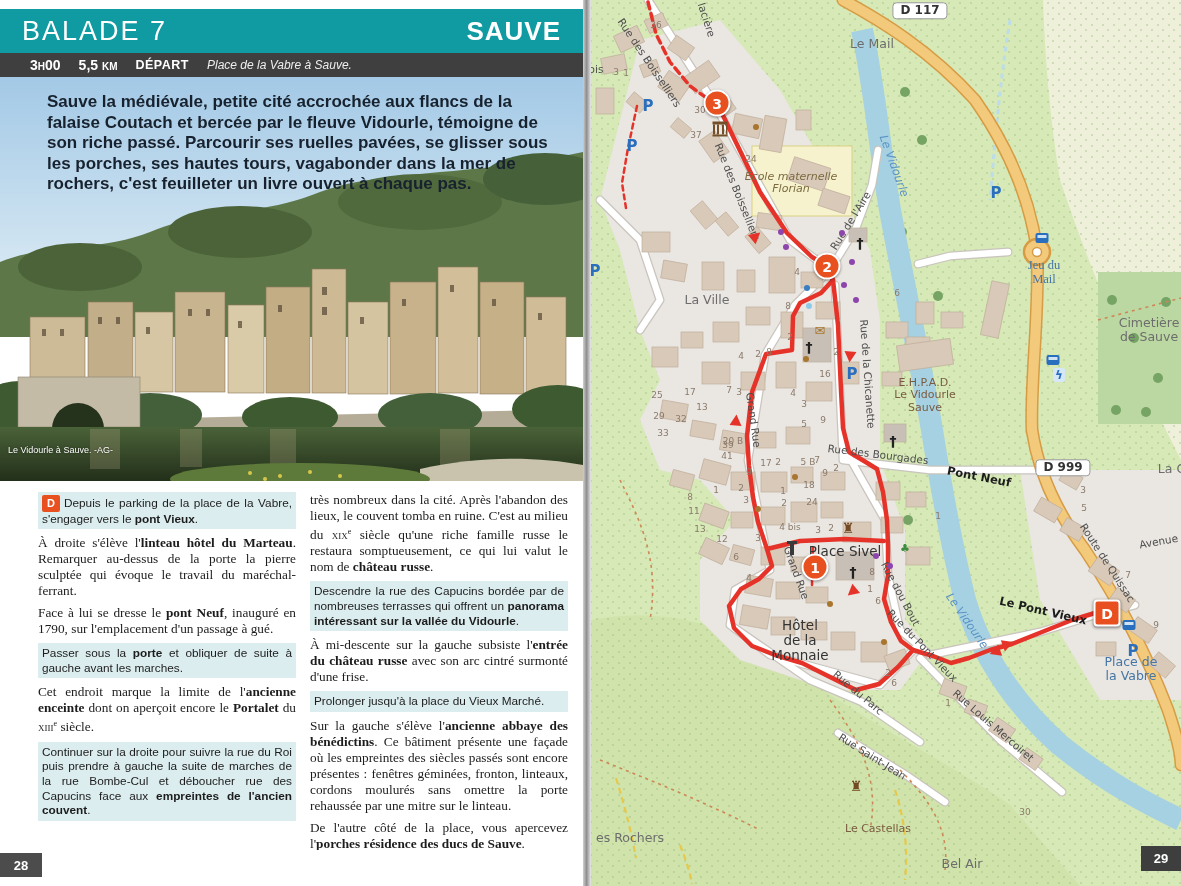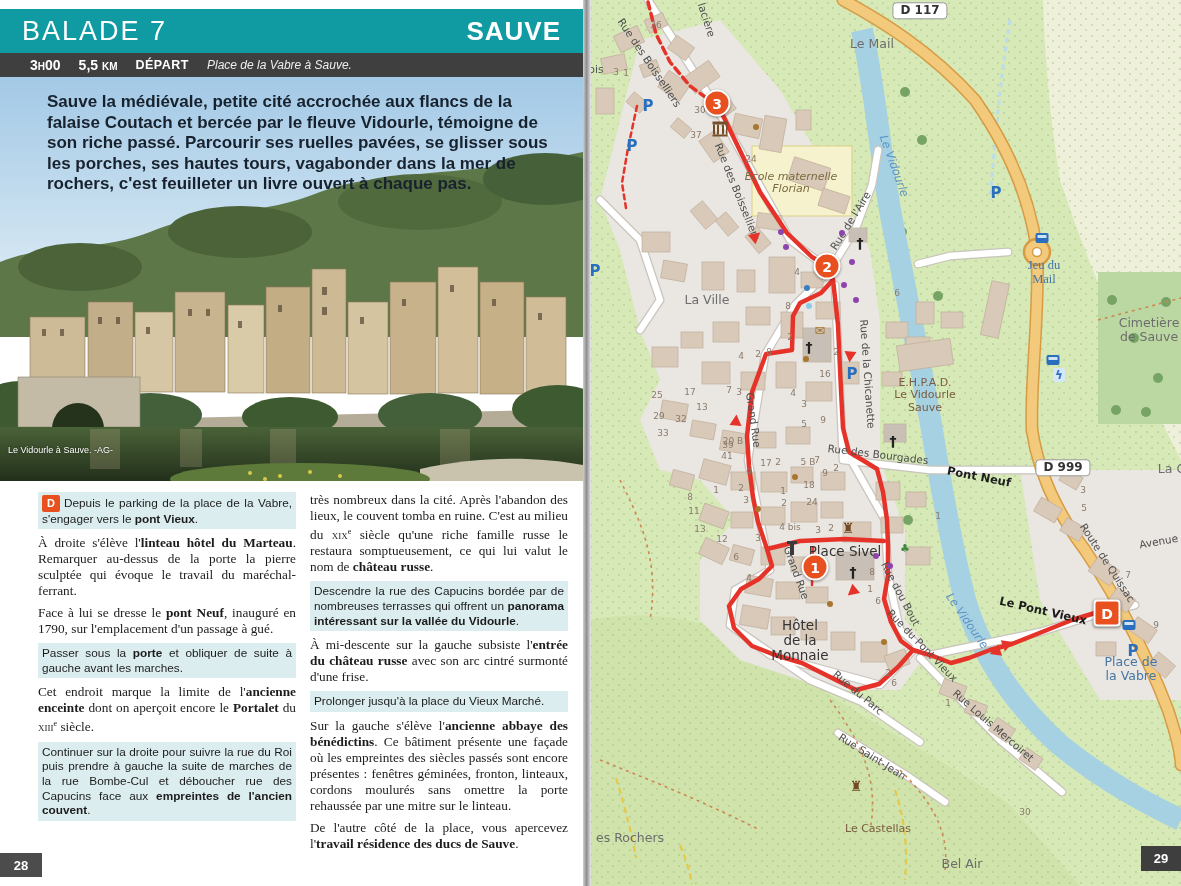--- a/index.html
+++ b/index.html
@@ -193,21 +193,21 @@
           <p class="para dir">Passer sous la <b>porte</b> et obliquer de suite à gauche avant les marches.</p>
           <p class="para desc">Cet endroit marque la limite de l'<b>ancienne enceinte</b> dont on aperçoit encore le <b>Portalet</b> du <span class="sc">xiii</span><sup>e</sup> siècle.</p>
           <p class="para dir">Continuer sur la droite pour suivre la rue du Roi puis prendre à gauche la suite de marches de la rue Bombe-Cul et déboucher rue des Capucins face aux <b>empreintes de l'ancien couvent</b>.</p>
         </div>
       <div class="col" id="col-right">
           <p class="para desc">très nombreux dans la cité. Après l'abandon des lieux, le couvent tomba en ruine. C'est au milieu du <span class="sc">xix</span><sup>e</sup> siècle qu'une riche famille russe le restaura somptueusement, ce qui lui valut le nom de <b>château russe</b>.</p>
           <p class="para dir">Descendre la rue des Capucins bordée par de nombreuses terrasses qui offrent un <b>panorama intéressant sur la vallée du Vidourle</b>.</p>
           <p class="para desc">À mi-descente sur la gauche subsiste l'<b>entrée du château russe</b> avec son arc cintré surmonté d'une frise.</p>
           <p class="para dir">Prolonger jusqu'à la place du Vieux Marché.</p>
           <p class="para desc">Sur la gauche s'élève l'<b>ancienne abbaye des bénédictins</b>. Ce bâtiment présente une façade où les empreintes des siècles passés sont encore présentes : fenêtres géminées, fronton, linteaux, cordons moulurés sans omettre la porte rehaussée par une mitre sur le linteau.</p>
-          <p class="para desc">De l'autre côté de la place, vous apercevez l'<b>travail résidence des ducs de Sauve</b>.</p>
+          <p class="para desc">De l'autre côté de la place, vous apercevez l'<b>porches résidence des ducs de Sauve</b>.</p>
         </div>
     </div>
     <div class="pagenum" id="pn-left">28</div>
   </div>
 
   <div id="gutter"></div>
 
   <div id="map">
     <svg class="base" width="590" height="886" viewBox="591 0 590 886">
       <defs>

